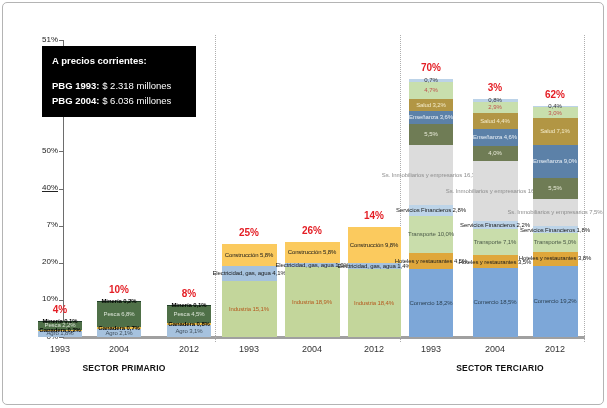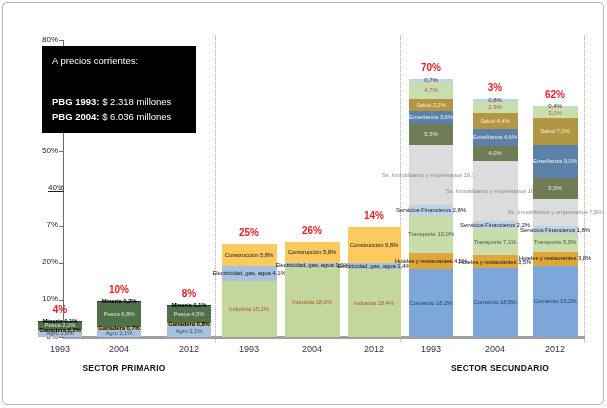--- a/index.html
+++ b/index.html
@@ -22,46 +22,46 @@
     position:absolute;width:300px;text-align:center;font-size:6px;line-height:1.05;
     white-space:nowrap;letter-spacing:-0.1px;pointer-events:none;
   }
   .bar-total{position:absolute;width:60px;text-align:center;font-weight:bold;font-size:10px;}
   .year-label{position:absolute;width:60px;text-align:center;font-size:9px;color:#333;}
   .sector-label{position:absolute;width:170px;text-align:center;font-weight:bold;font-size:8.5px;color:#111;letter-spacing:0.2px;}
   .info-box{
     position:absolute;left:42px;top:46px;width:134px;background:#000;color:#fff;
     padding:8px 10px 9px 10px;font-size:9.5px;line-height:1.5;
   }
-  .info-title{margin-bottom:27px;}
+  .info-title{margin-bottom:11px;font-weight:bold;}
   .info-line b{font-weight:bold;}
 </style>
 </head>
 <body>
 
 <div class="plot">
     <div class="y-axis-line" style="left: 63px; top: 40px; height: 297px;"></div>
     <div class="x-axis-line" style="left: 63px; top: 336px; width: 522px;"></div>
     <div class="ytick-label" style="left: 22px; top: 332.5px;">0%</div>
     <div class="ytick-mark" style="left: 59px; top: 337px;"></div>
     <div class="ytick-label" style="left: 22px; top: 295.375px;">10%</div>
     <div class="ytick-mark" style="left: 59px; top: 299.875px;"></div>
     <div class="ytick-label" style="left: 22px; top: 258.25px;">20%</div>
     <div class="ytick-mark" style="left: 59px; top: 262.75px;"></div>
     <div class="ytick-label" style="left: 22px; top: 221.125px;">7%</div>
     <div class="ytick-mark" style="left: 59px; top: 225.625px;"></div>
-    <div class="ytick-label" style="left: 28px; top: 184px; text-decoration: underline;">40%</div>
+    <div class="ytick-label" style="left: 22px; top: 184px; text-decoration: underline;">40%</div>
     <div class="ytick-mark" style="left: 59px; top: 188.5px;"></div>
     <div class="ytick-label" style="left: 22px; top: 146.875px;">50%</div>
     <div class="ytick-mark" style="left: 59px; top: 151.375px;"></div>
     <div class="ytick-label" style="left: 22px; top: 109.75px;">60%</div>
     <div class="ytick-mark" style="left: 59px; top: 114.25px;"></div>
     <div class="ytick-label" style="left: 22px; top: 72.625px;">70%</div>
     <div class="ytick-mark" style="left: 59px; top: 77.125px;"></div>
-    <div class="ytick-label" style="left: 22px; top: 35.5px;">80%</div>
+    <div class="ytick-label" style="left: 22px; top: 35.5px;">51%</div>
     <div class="ytick-mark" style="left: 59px; top: 40px;"></div>
     <div class="separator" style="left: 215px; top: 35px; height: 307px;"></div>
     <div class="separator" style="left: 400px; top: 35px; height: 307px;"></div>
     <div class="separator" style="left: 584px; top: 35px; height: 307px;"></div>
     <div class="sector-label" style="left: 39px; top: 363px;">SECTOR PRIMARIO</div>
     <div class="segment" style="left: 38px; top: 330.317px; width: 44px; height: 6.6825px; background: rgb(166, 194, 222);"></div>
     <div class="segment" style="left: 38px; top: 329.575px; width: 44px; height: 1px; background: rgb(242, 192, 74);"></div>
     <div class="segment" style="left: 38px; top: 321.408px; width: 44px; height: 8.1675px; background: rgb(79, 112, 72);"></div>
     <div class="segment" style="left: 38px; top: 321.036px; width: 44px; height: 1px; background: rgb(34, 64, 42);"></div>
     <div class="seg-label" style="top: 330.459px; left: -90px; color: rgb(62, 77, 90);">Agro 1,8%</div>
@@ -107,21 +107,21 @@
     <div class="bar-total" style="left: 282px; top: 224.589px; color: rgb(228, 30, 37);">26%</div>
     <div class="year-label" style="left: 282px; top: 344px;">2004</div>
     <div class="segment" style="left: 347.5px; top: 268.69px; width: 53px; height: 68.31px; background: rgb(195, 214, 155);"></div>
     <div class="segment" style="left: 347.5px; top: 263.493px; width: 53px; height: 5.1975px; background: rgb(166, 194, 222);"></div>
     <div class="segment" style="left: 347.5px; top: 227.11px; width: 53px; height: 36.3825px; background: rgb(251, 202, 94);"></div>
     <div class="seg-label" style="top: 299.645px; left: 224px; color: rgb(181, 90, 31);">Industria 18,4%</div>
     <div class="seg-label" style="top: 262.891px; left: 224px; color: rgb(26, 26, 26);">Electricidad, gas, agua 1,4%</div>
     <div class="seg-label" style="top: 242.101px; left: 224px; color: rgb(26, 26, 26);">Construcción 9,8%</div>
     <div class="bar-total" style="left: 344px; top: 210.11px; color: rgb(228, 30, 37);">14%</div>
     <div class="year-label" style="left: 344px; top: 344px;">2012</div>
-    <div class="sector-label" style="left: 415px; top: 363px;">SECTOR SECUNDARIO</div>
+    <div class="sector-label" style="left: 415px; top: 363px;">SECTOR TERCIARIO</div>
     <div class="segment" style="left: 409px; top: 269.433px; width: 44px; height: 67.5675px; background: rgb(125, 167, 216);"></div>
     <div class="segment" style="left: 409px; top: 252.726px; width: 44px; height: 16.7063px; background: rgb(223, 167, 59);"></div>
     <div class="segment" style="left: 409px; top: 215.601px; width: 44px; height: 37.125px; background: rgb(201, 221, 171);"></div>
     <div class="segment" style="left: 409px; top: 205.206px; width: 44px; height: 10.395px; background: rgb(189, 212, 232);"></div>
     <div class="segment" style="left: 409px; top: 144.693px; width: 44px; height: 60.5138px; background: rgb(220, 220, 220);"></div>
     <div class="segment" style="left: 409px; top: 124.274px; width: 44px; height: 20.4187px; background: rgb(111, 124, 85);"></div>
     <div class="segment" style="left: 409px; top: 110.909px; width: 44px; height: 13.365px; background: rgb(92, 129, 168);"></div>
     <div class="segment" style="left: 409px; top: 99.0288px; width: 44px; height: 11.88px; background: rgb(178, 150, 68);"></div>
     <div class="segment" style="left: 409px; top: 81.58px; width: 44px; height: 17.4488px; background: rgb(200, 223, 173);"></div>
     <div class="segment" style="left: 409px; top: 78.9812px; width: 44px; height: 2.59875px; background: rgb(188, 211, 232);"></div>

